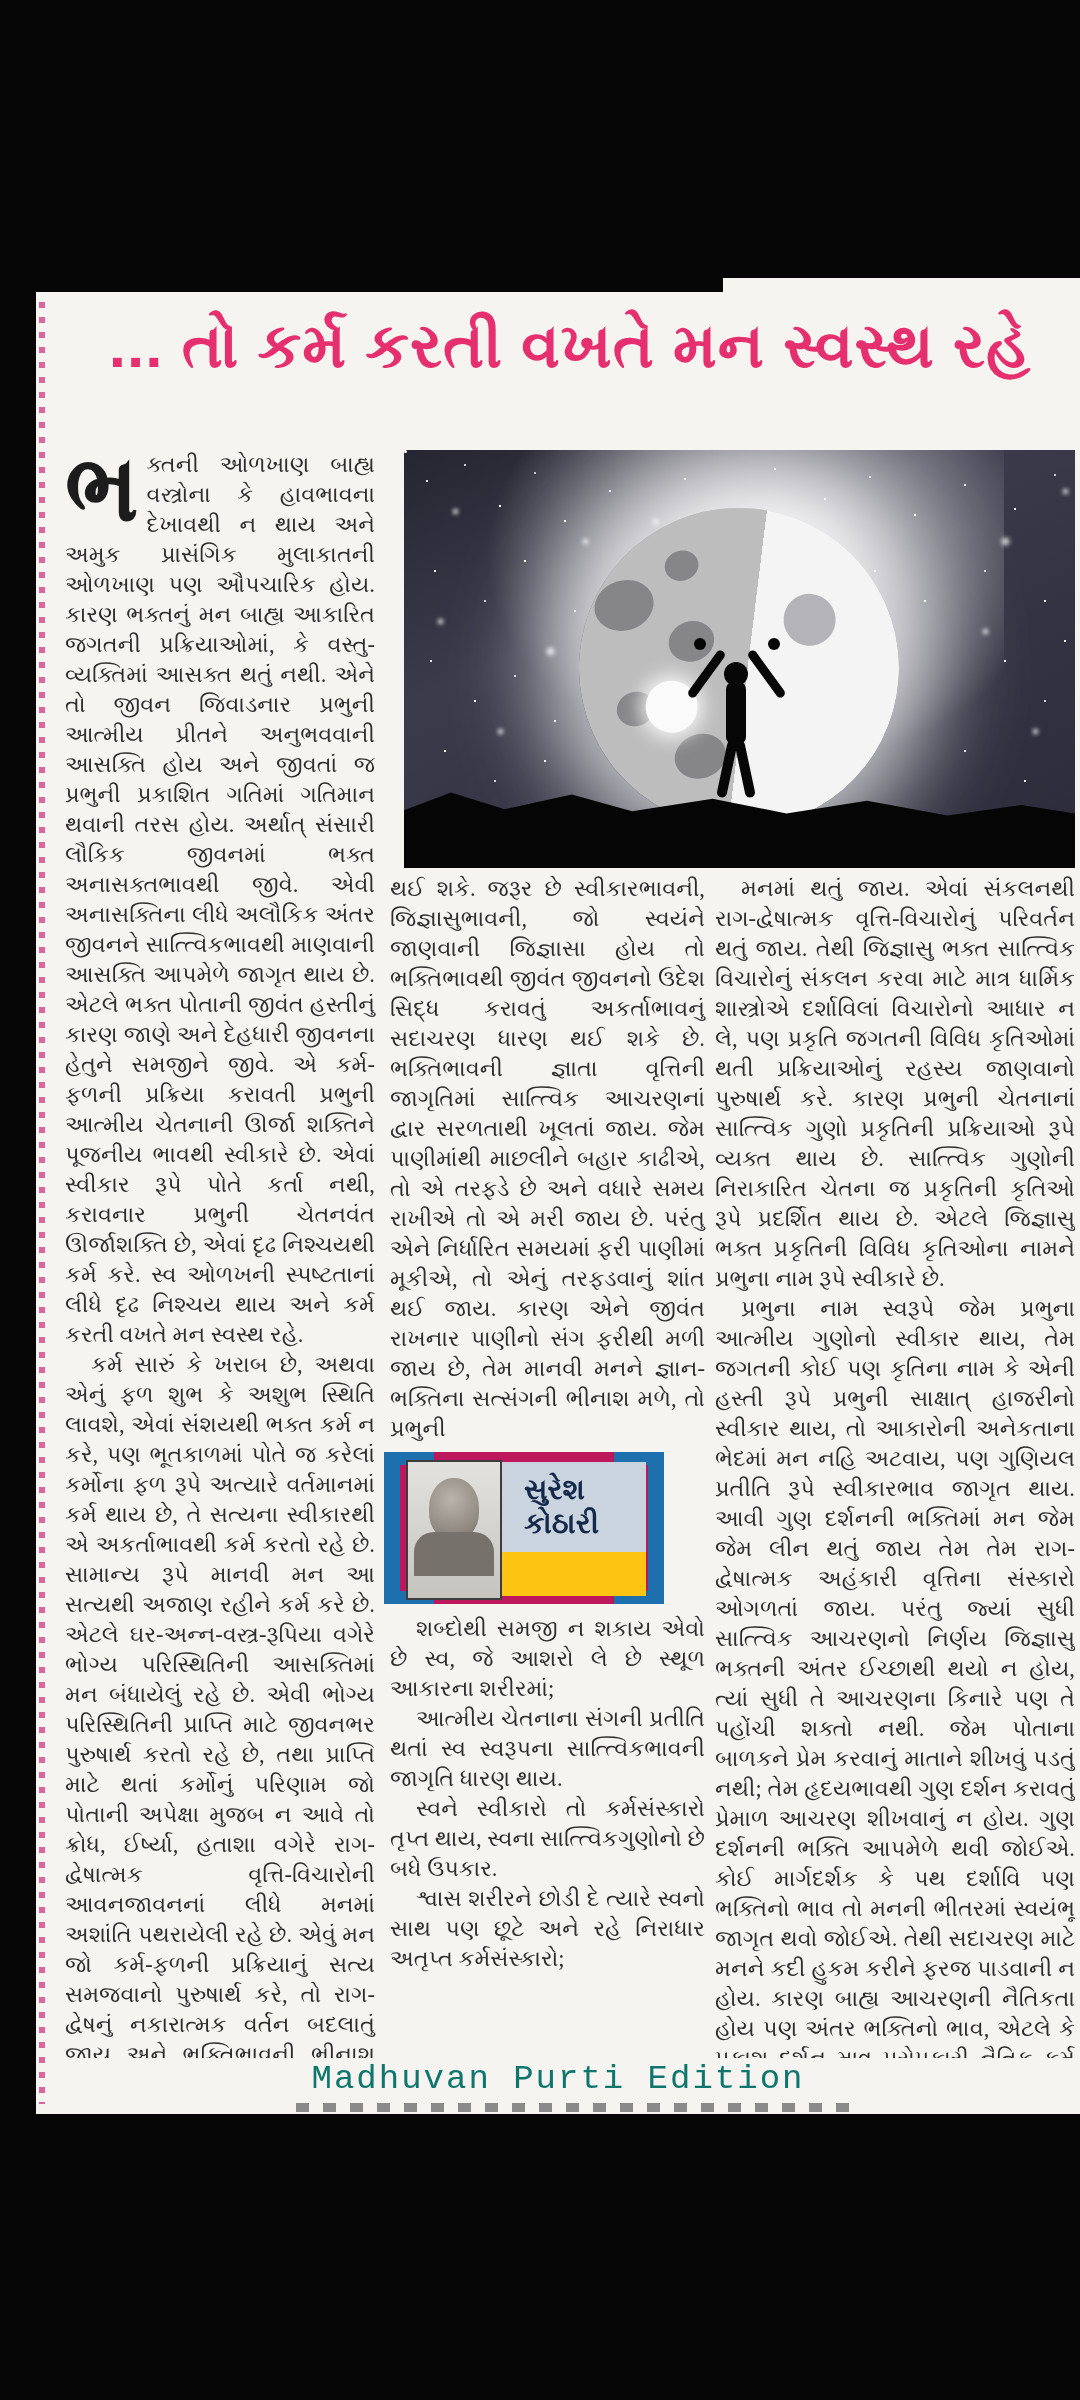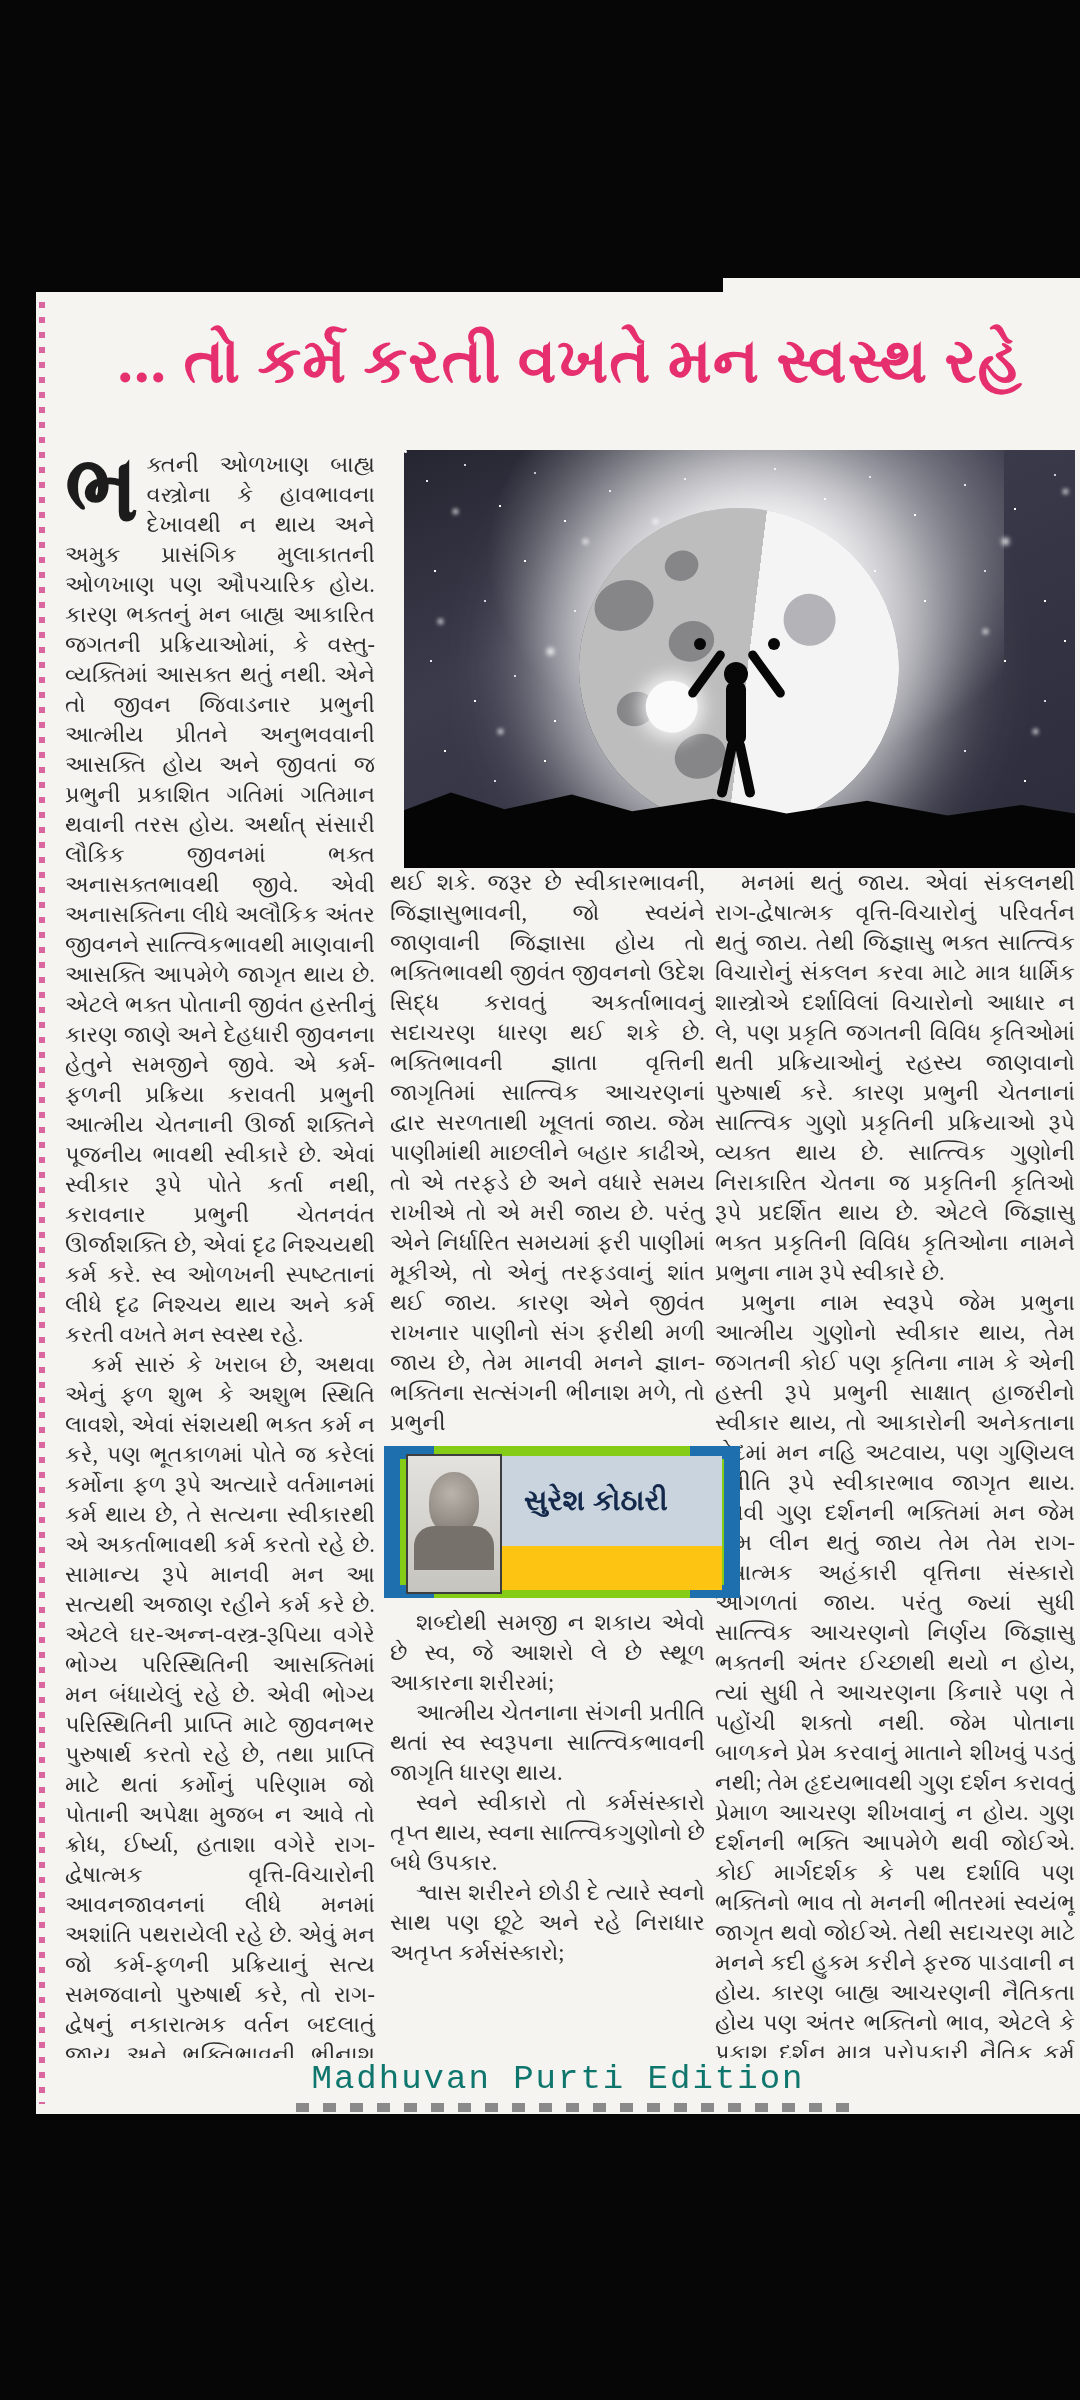--- a/index.html
+++ b/index.html
@@ -3,33 +3,33 @@
 <meta charset="utf-8">
 <style>
   html,body{margin:0;padding:0;}
   body{width:1080px;height:2400px;background:#060606;position:relative;overflow:hidden;
        font-family:"Liberation Serif", serif;}
   .page{position:absolute;left:36px;top:292px;width:1044px;height:1822px;
         background:#f5f4f0;overflow:hidden;}
   .corner-sliver{position:absolute;left:723px;top:278px;width:357px;height:16px;background:#f5f4f0;}
   .dots{position:absolute;left:3px;top:10px;bottom:10px;width:6px;
         background:repeating-linear-gradient(#d9669f 0 6px, transparent 6px 15px);}
-  .title{position:absolute;top:19px;left:30px;right:6px;height:104px;
-         font-family:Liberation Serif, serif;font-weight:bold;
+  .title{position:absolute;top:4px;left:30px;right:6px;height:104px;
+         font-family:Liberation Sans, sans-serif;font-weight:bold;
          font-size:62px;line-height:100px;color:#e62f6e;text-align:center;
          letter-spacing:1px;white-space:nowrap;}
   .content{position:absolute;left:29px;top:158px;right:5px;bottom:56px;
            display:flex;overflow:hidden;}
   .col{color:#2d2d2d;}
   .col p{margin:0;font-size:22.5px;line-height:30px;text-align:justify;text-indent:26px;}
   .col p.noindent{text-indent:0;}
   .col1{width:310px;flex:none;}
   .gut1{width:15px;flex:none;} .gut2{width:10px;flex:none;}
   .rightblock{width:685px;flex:none;display:flex;flex-direction:column;}
-  .cols23{display:flex;}
+  .cols23{display:flex;margin-top:6px;}
   .col2{width:315px;flex:none;}
   .col3{width:360px;flex:none;}
   .dropcap{float:left;font-size:92px;line-height:66px;font-weight:bold;color:#1c1c1c;
            padding:6px 8px 0 0;font-family:"Liberation Serif",serif;}
   
   .artimg{position:relative;width:671px;height:418px;margin-left:14px;flex:none;overflow:hidden;
           background:linear-gradient(155deg,#262632 0%,#3b3b4c 35%,#343444 60%,#2b2b3a 100%);}
   .stars1{position:absolute;width:2px;height:2px;background:#fff;top:0;left:0;
     box-shadow:22px 30px #e8e8f2,60px 14px #cfcfe0,95px 55px #fff,130px 22px #bdbdd2,160px 70px #fff,
       205px 40px #d8d8ea,240px 90px #fff,280px 28px #c9c9de,330px 60px #fff,370px 18px #d5d5e8,
@@ -63,21 +63,21 @@
   .p-torso{left:4px;top:20px;width:20px;height:62px;border-radius:7px;}
   .p-arm-l{left:-20px;top:-16px;width:9px;height:56px;border-radius:5px;transform:rotate(36deg);}
   .p-arm-r{left:40px;top:-16px;width:9px;height:56px;border-radius:5px;transform:rotate(-36deg);}
   .p-fist-l{left:-28px;top:-24px;width:12px;height:12px;border-radius:50%;}
   .p-fist-r{left:46px;top:-24px;width:12px;height:12px;border-radius:50%;}
   .p-leg-l{left:0px;top:78px;width:10px;height:58px;border-radius:5px;transform:rotate(12deg);}
   .p-leg-r{left:18px;top:78px;width:10px;height:58px;border-radius:5px;transform:rotate(-12deg);}
   .ground{position:absolute;left:0;bottom:0;width:100%;height:105px;background:#050505;
           clip-path:polygon(0 45%,7% 28%,15% 44%,25% 30%,34% 46%,46% 34%,57% 48%,69% 36%,81% 50%,92% 40%,100% 48%,100% 100%,0 100%);}
   
-  .authorbox{position:relative;width:356px;height:152px;margin:8px 0 10px -6px;background:#84cc16;}
+  .authorbox{position:relative;width:280px;height:152px;margin:8px 0 10px -6px;background:#be185d;}
   .bracket{position:absolute;top:0;bottom:0;width:34px;}
   .br-l{left:0;border-left:16px solid #1e6fad;border-top:13px solid #1e6fad;border-bottom:13px solid #1e6fad;}
   .br-r{right:0;border-right:16px solid #1e6fad;border-top:13px solid #1e6fad;border-bottom:13px solid #1e6fad;}
   .aphoto{position:absolute;left:22px;top:8px;width:92px;height:136px;border:2px solid #3d3d3d;
           background:linear-gradient(#e3e2de,#c6c4bf);overflow:hidden;}
   .a-head{width:50px;height:62px;border-radius:48% 48% 44% 44%;margin:16px auto 0;
           background:radial-gradient(circle at 45% 35%,#b9b3ab,#8e8880 68%,#6f6a62);}
   .a-shoulders{width:80px;height:44px;border-radius:20px 20px 0 0;margin:-8px auto 0;background:#76716a;}
   .nameband{position:absolute;left:118px;right:18px;top:10px;height:90px;background:#c9d4de;
             display:flex;align-items:center;}

